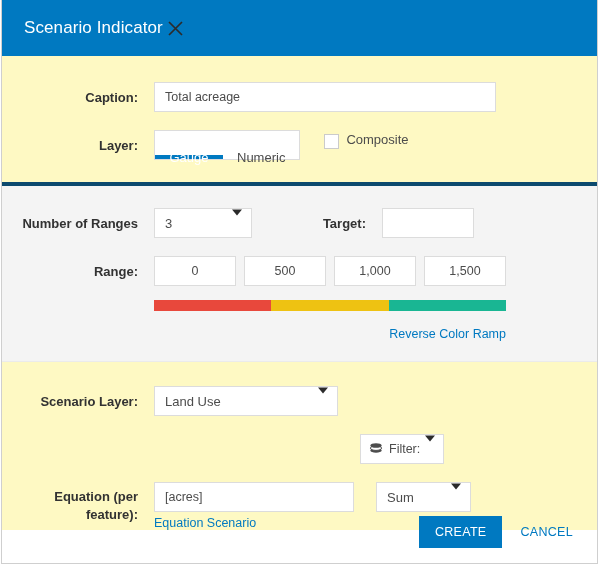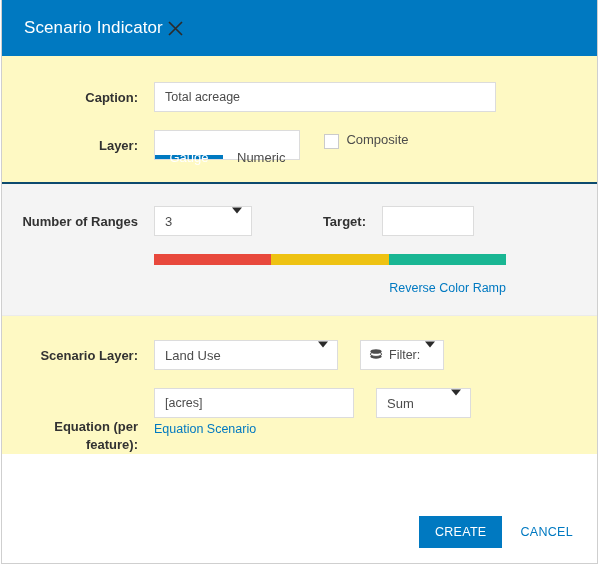--- a/index.html
+++ b/index.html
@@ -48,38 +48,38 @@
     align-items: center;
     justify-content: center;
     cursor: pointer;
   }
   .close-btn svg { display: block; }
 
   
   .section-white { background: #fef9c3; }
   .section-gray {
     background: #f4f4f4;
-    border-top: 2px solid #0c4a6e;
+    border-top: 4px solid #0c4a6e;
     border-bottom: 1px solid #ebebeb;
   }
   .row {
     display: flex;
     align-items: flex-start;
   }
   .lbl {
     width: 152px;
     text-align: right;
     padding-right: 16px;
     box-sizing: border-box;
     font-size: 13px;
     color: #323232;
     font-weight: bold;
     line-height: 17px;
   }
-  .lbl.two-line { line-height: 18px; margin-top: 24px; }
+  .lbl.two-line { line-height: 18px; }
 
   
   .txt {
     border: 1px solid #dcdcdc;
     background: #ffffff;
     height: 30px;
     box-sizing: border-box;
     font-family: "Liberation Sans", sans-serif;
     font-size: 12.5px;
     color: #4c4c4c;
@@ -314,20 +314,29 @@
     <div class="row" style="margin-bottom:18px;">
       <div class="lbl" style="padding-top:7px;">Number of Ranges</div>
       <div class="sel sel-ranges">
         <span>3</span>
         <span class="caret"><span class="caret-glyph"></span></span>
       </div>
       <div class="lbl" style="width:130px;padding-top:7px;">Target:</div>
       <input class="txt" type="text" style="width: 92px;" value="">
     </div>
 
+    <div class="row" style="margin-bottom:14px;">
+      <div class="lbl" style="padding-top:7px;">Range:</div>
+      <div class="range-inputs">
+        <div class="range-box">0</div>
+        <div class="range-box">500</div>
+        <div class="range-box">1,000</div>
+        <div class="range-box">1,500</div>
+      </div>
+    </div>
 
     <div class="row">
       <div class="lbl"></div>
       <div>
         <div class="ramp">
           <div class="ramp-seg" style="background:#e8483c;"></div>
           <div class="ramp-seg" style="background:#eec212;"></div>
           <div class="ramp-seg" style="background:#19b693;"></div>
         </div>
         <a class="reverse-link" style="margin-top:16px;">Reverse Color Ramp</a>
@@ -337,21 +346,21 @@
   </div>
 
   <div class="section-white" style="padding:24px 0 0 0;">
 
     <div class="row" style="margin-bottom:18px;">
       <div class="lbl" style="padding-top:7px;">Scenario Layer:</div>
       <div class="sel sel-layer">
         <span>Land Use</span>
         <span class="caret"><span class="caret-glyph"></span></span>
       </div>
-      <div class="filter-btn" style="margin-left:22px;">
+      <div class="filter-btn" style="margin-left:22px;margin-top:48px;">
         <span>
           <svg width="14" height="14" viewBox="0 0 14 14" aria-hidden="true">
             <ellipse cx="7" cy="9.4" rx="5.6" ry="2.3" fill="#4c4c4c"></ellipse>
             <ellipse cx="7" cy="7.1" rx="5.6" ry="2.3" fill="#ffffff" stroke="#4c4c4c" stroke-width="1"></ellipse>
             <ellipse cx="7" cy="4.5" rx="5.6" ry="2.3" fill="#4c4c4c"></ellipse>
           </svg>
         </span>
         <span class="flabel">Filter:</span>
         <span class="caret"><span class="caret-glyph"></span></span>
       </div>

